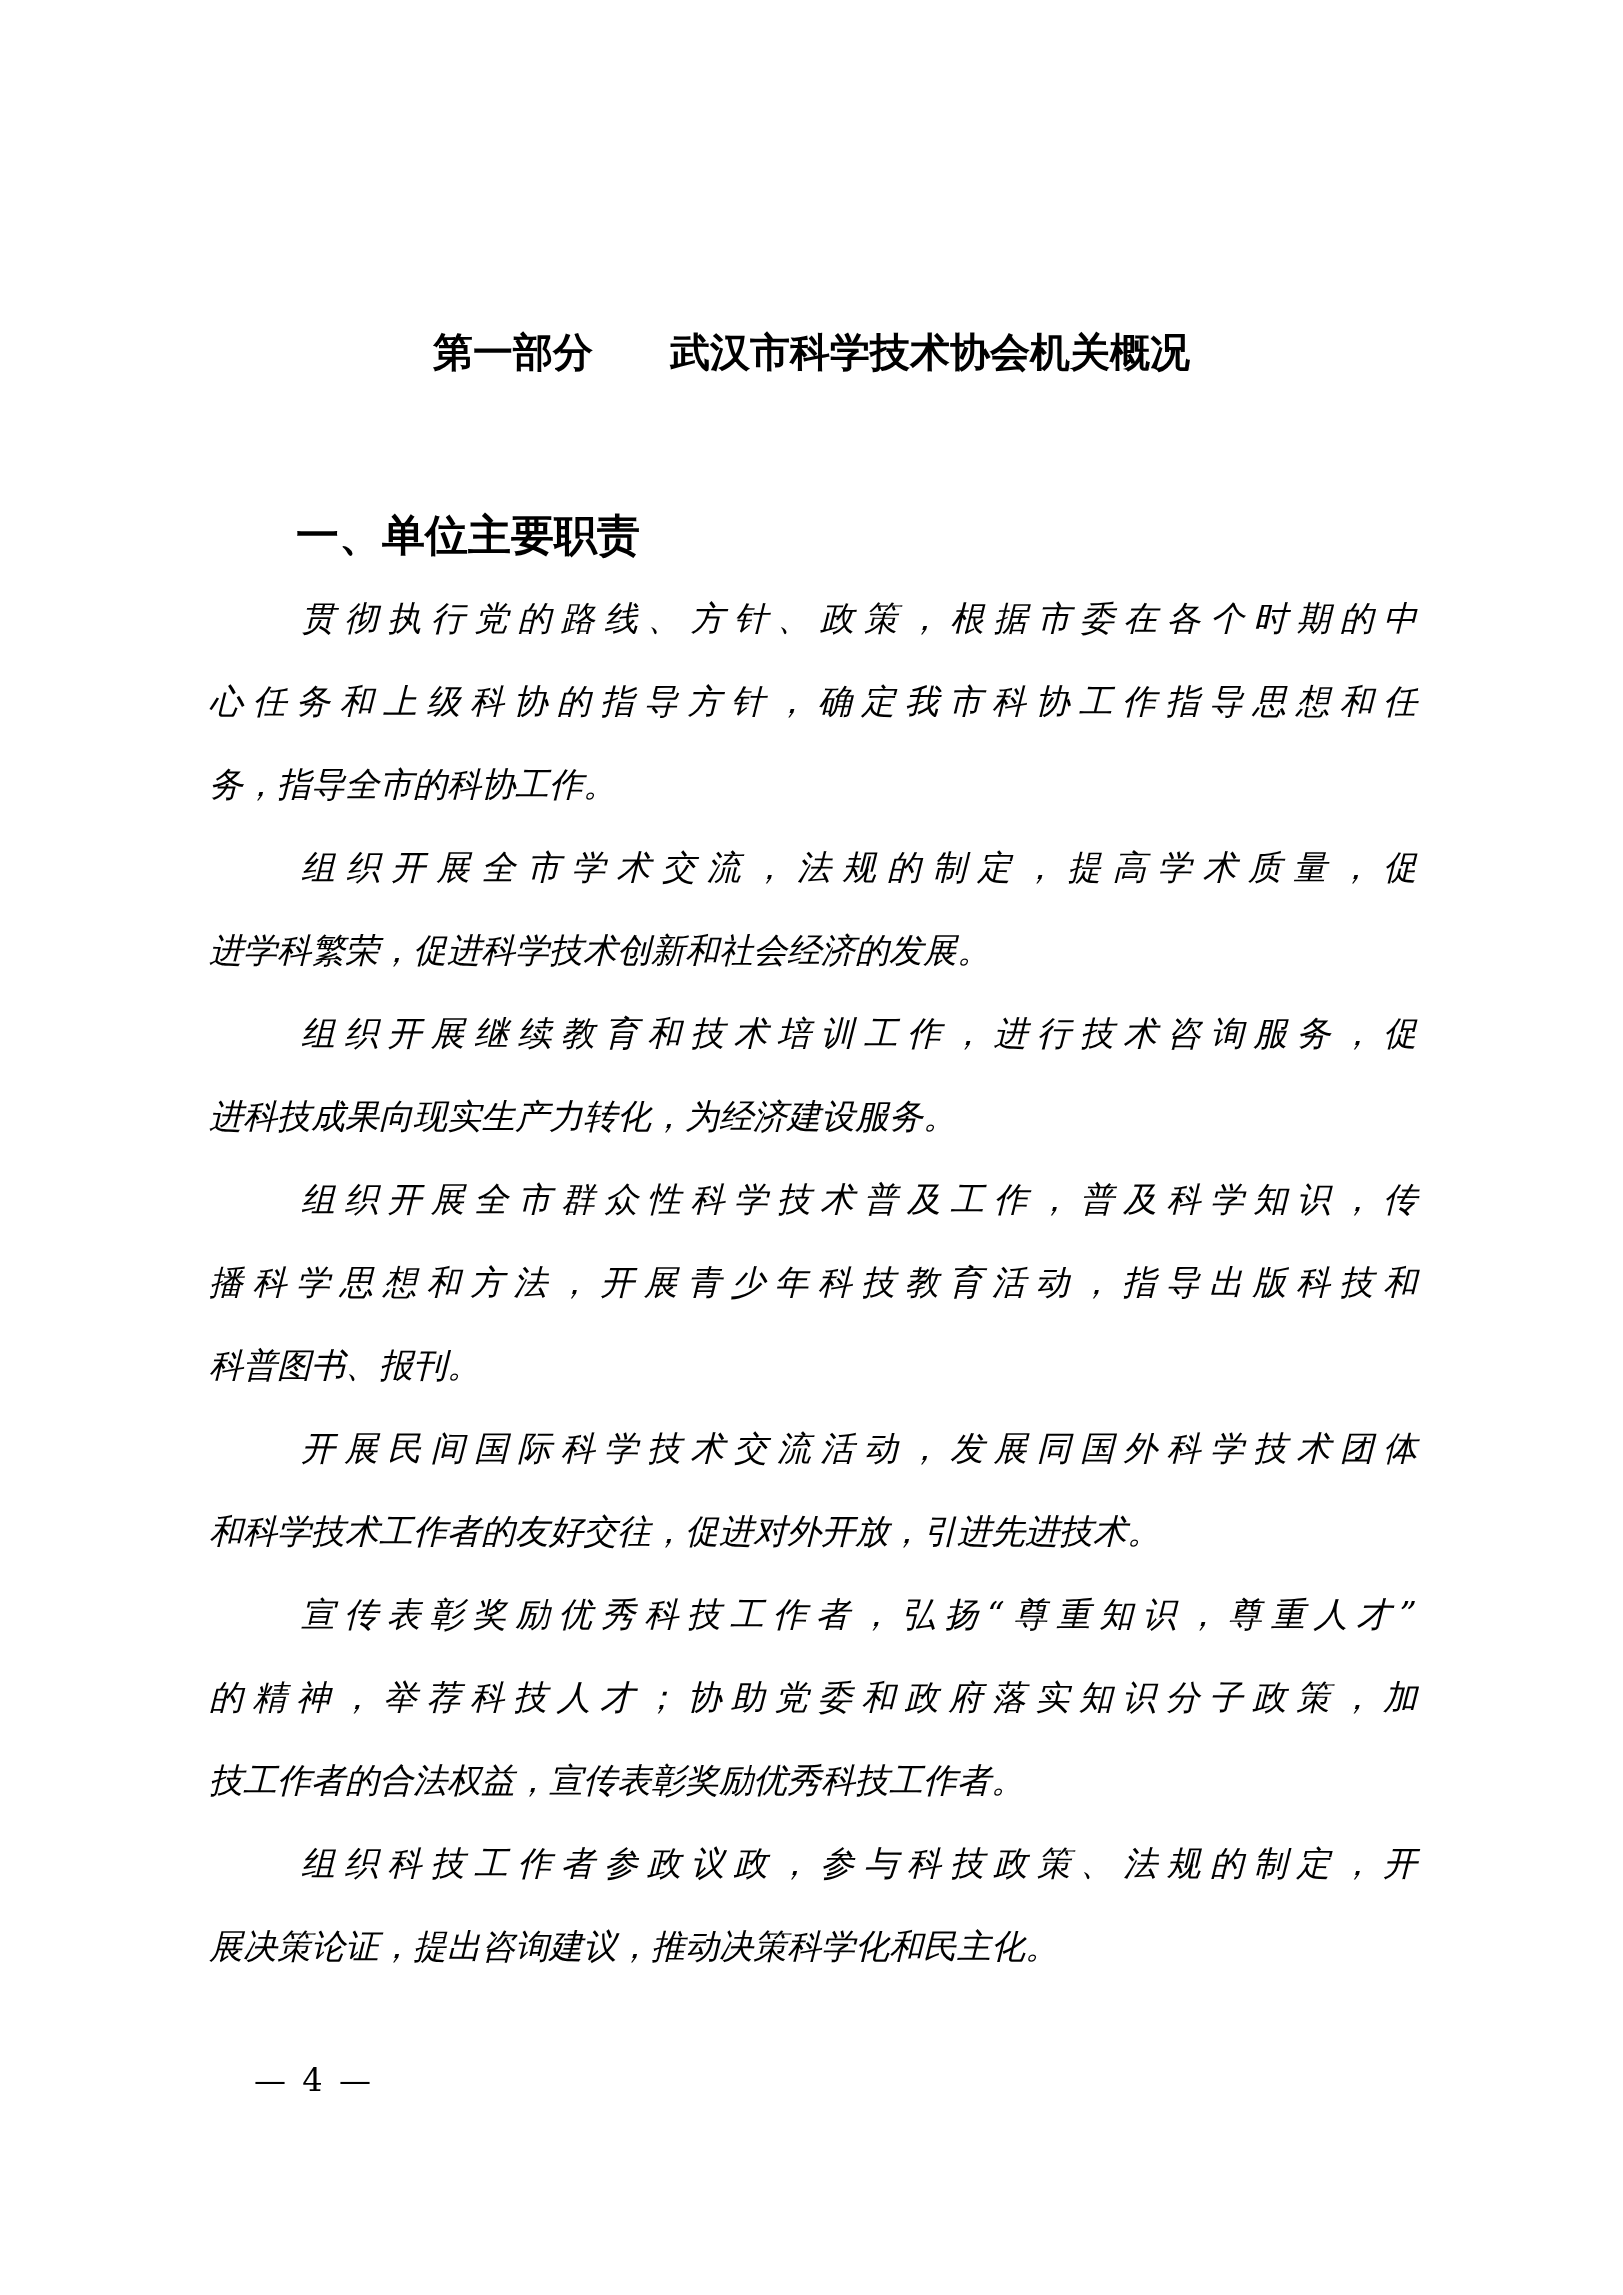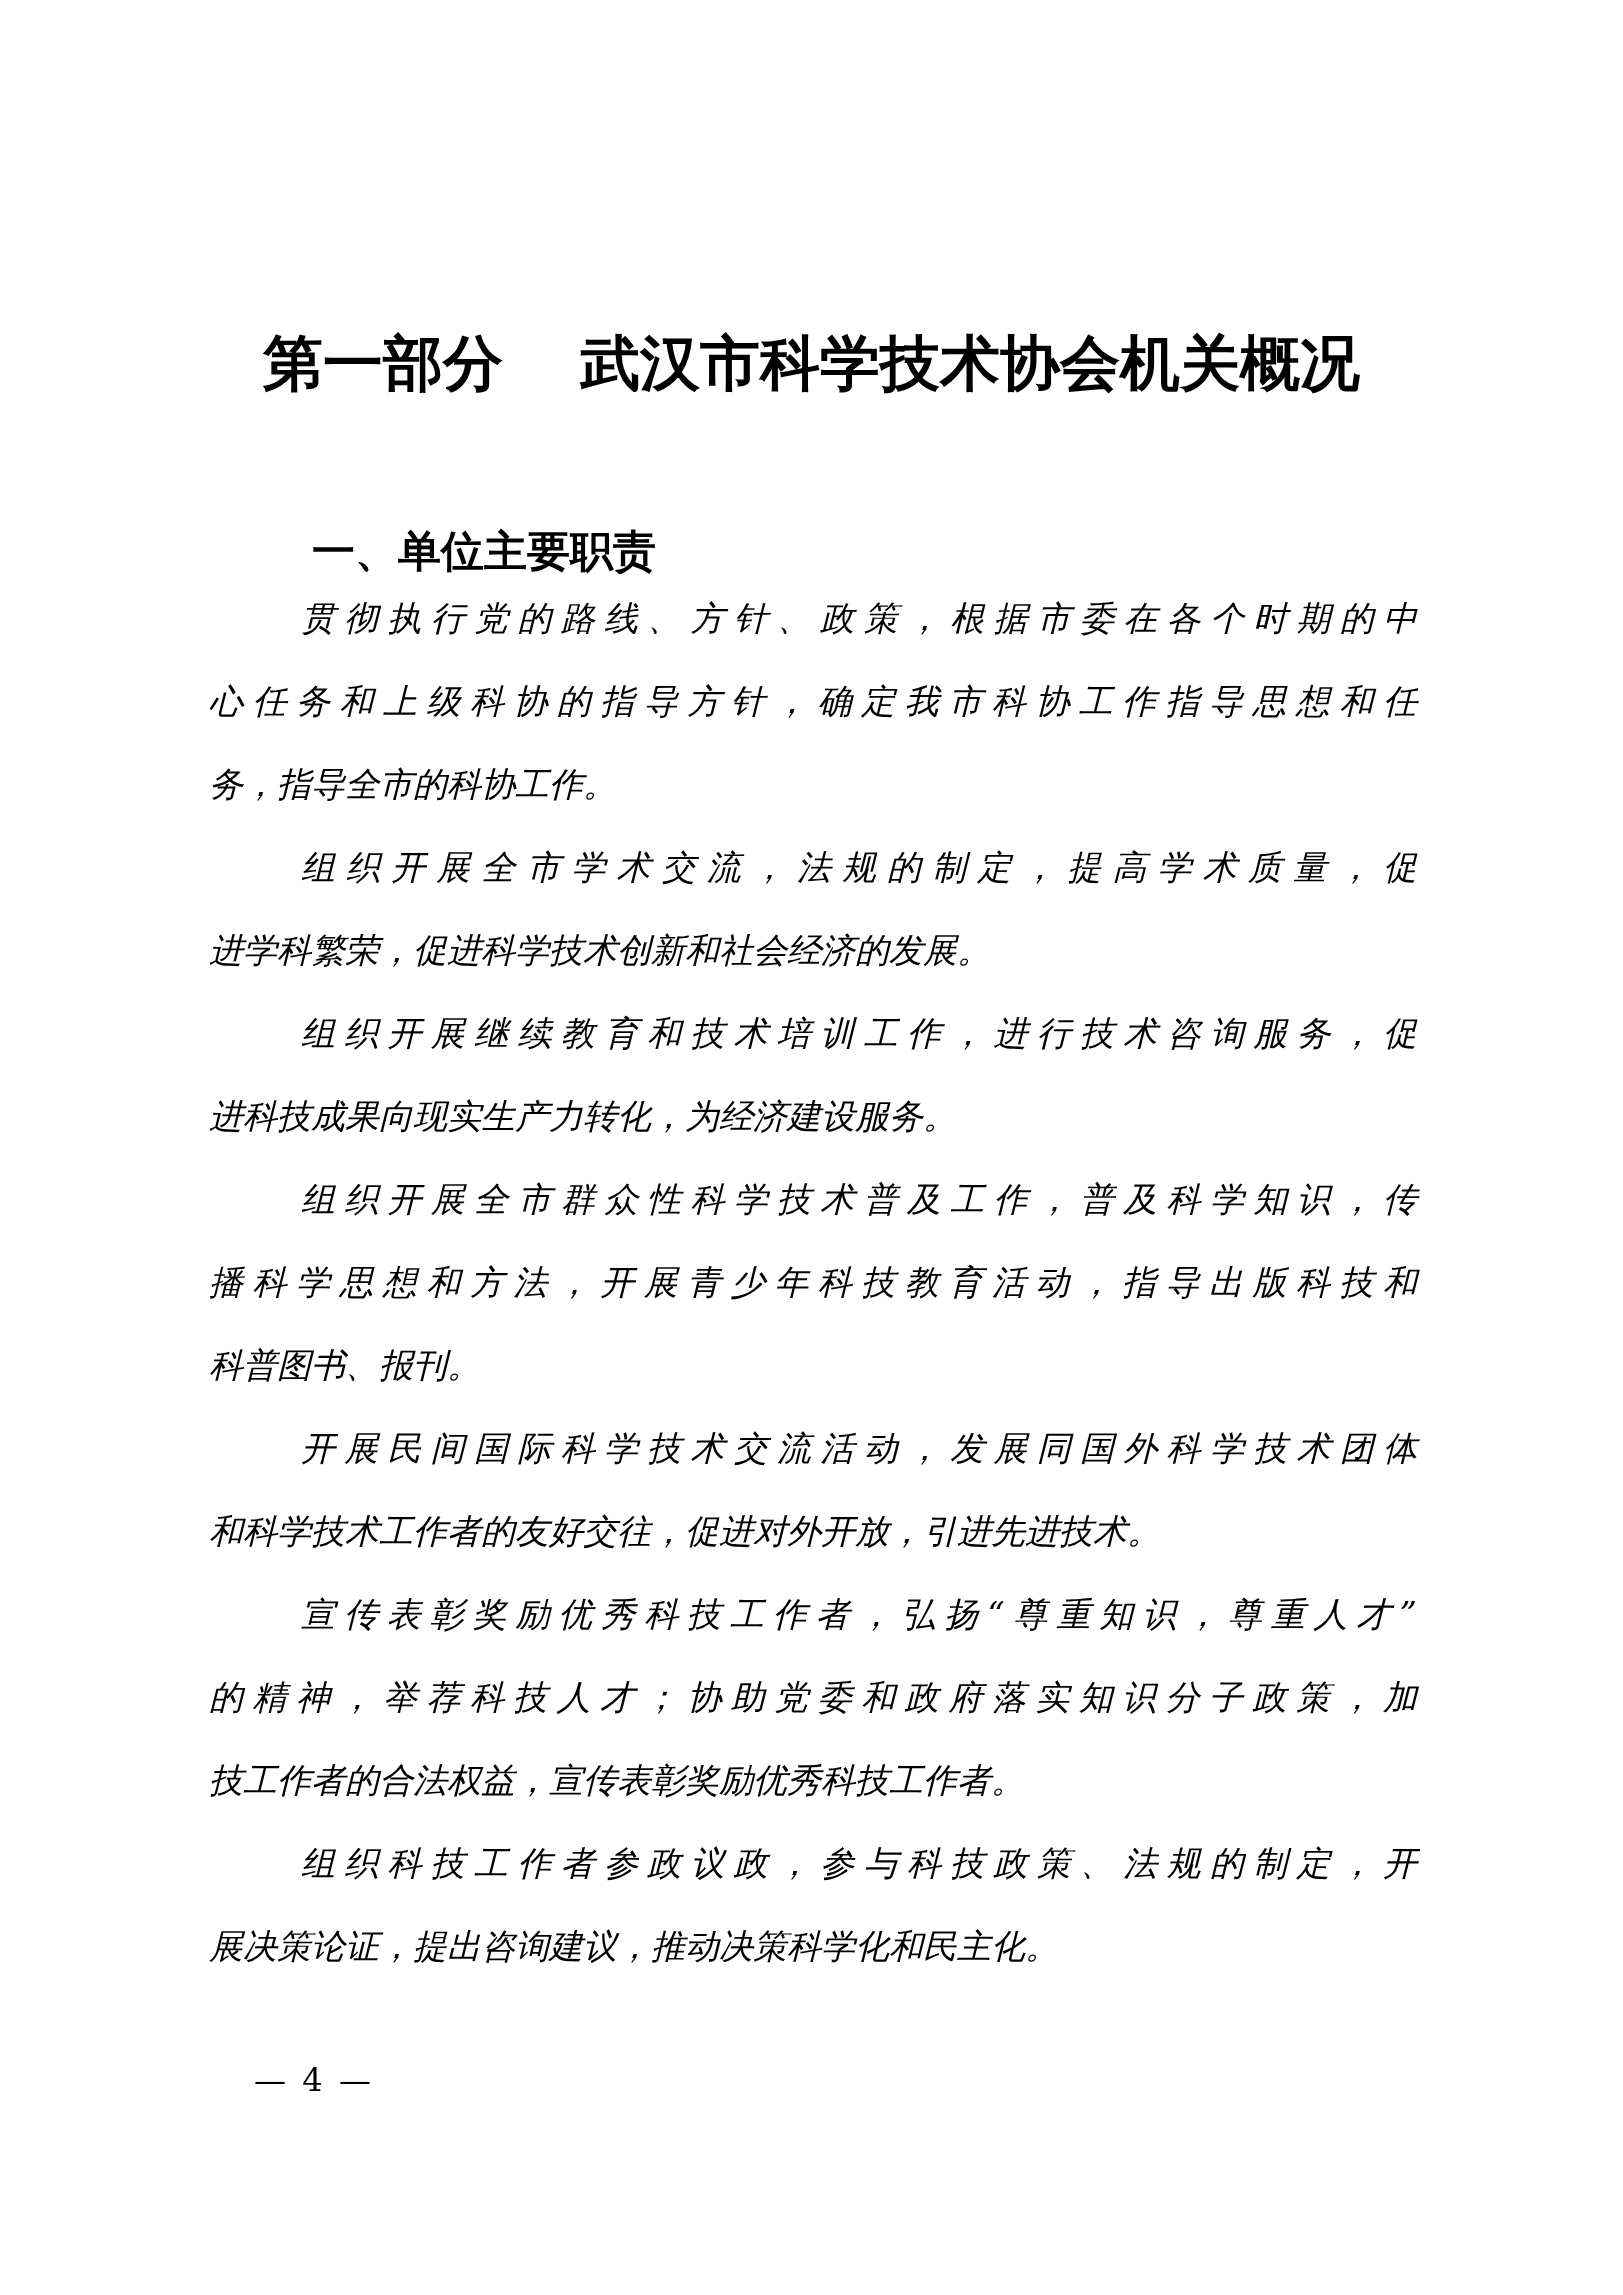--- a/index.html
+++ b/index.html
@@ -20,30 +20,30 @@
     position: absolute;
     top: 330px;
     left: 0;
     width: 100%;
     margin: 0;
     display: flex;
     justify-content: center;
     column-gap: 77px;
     font-family: "DejaVu Serif", "Liberation Serif", serif;
     font-weight: 700;
-    font-size: 60px;
+    font-size: 40px;
     line-height: 1.1;
     white-space: nowrap;
   }
   
   .heading {
     position: absolute;
     top: 512px;
     left: 296px;
-    margin: 16px;
+    margin: 0;
     font-family: "DejaVu Sans", "Liberation Sans", sans-serif;
     font-weight: 700;
     font-size: 43px;
     line-height: 1.1;
     white-space: nowrap;
   }
   
   .body-text {
     position: absolute;
     top: 577px;

